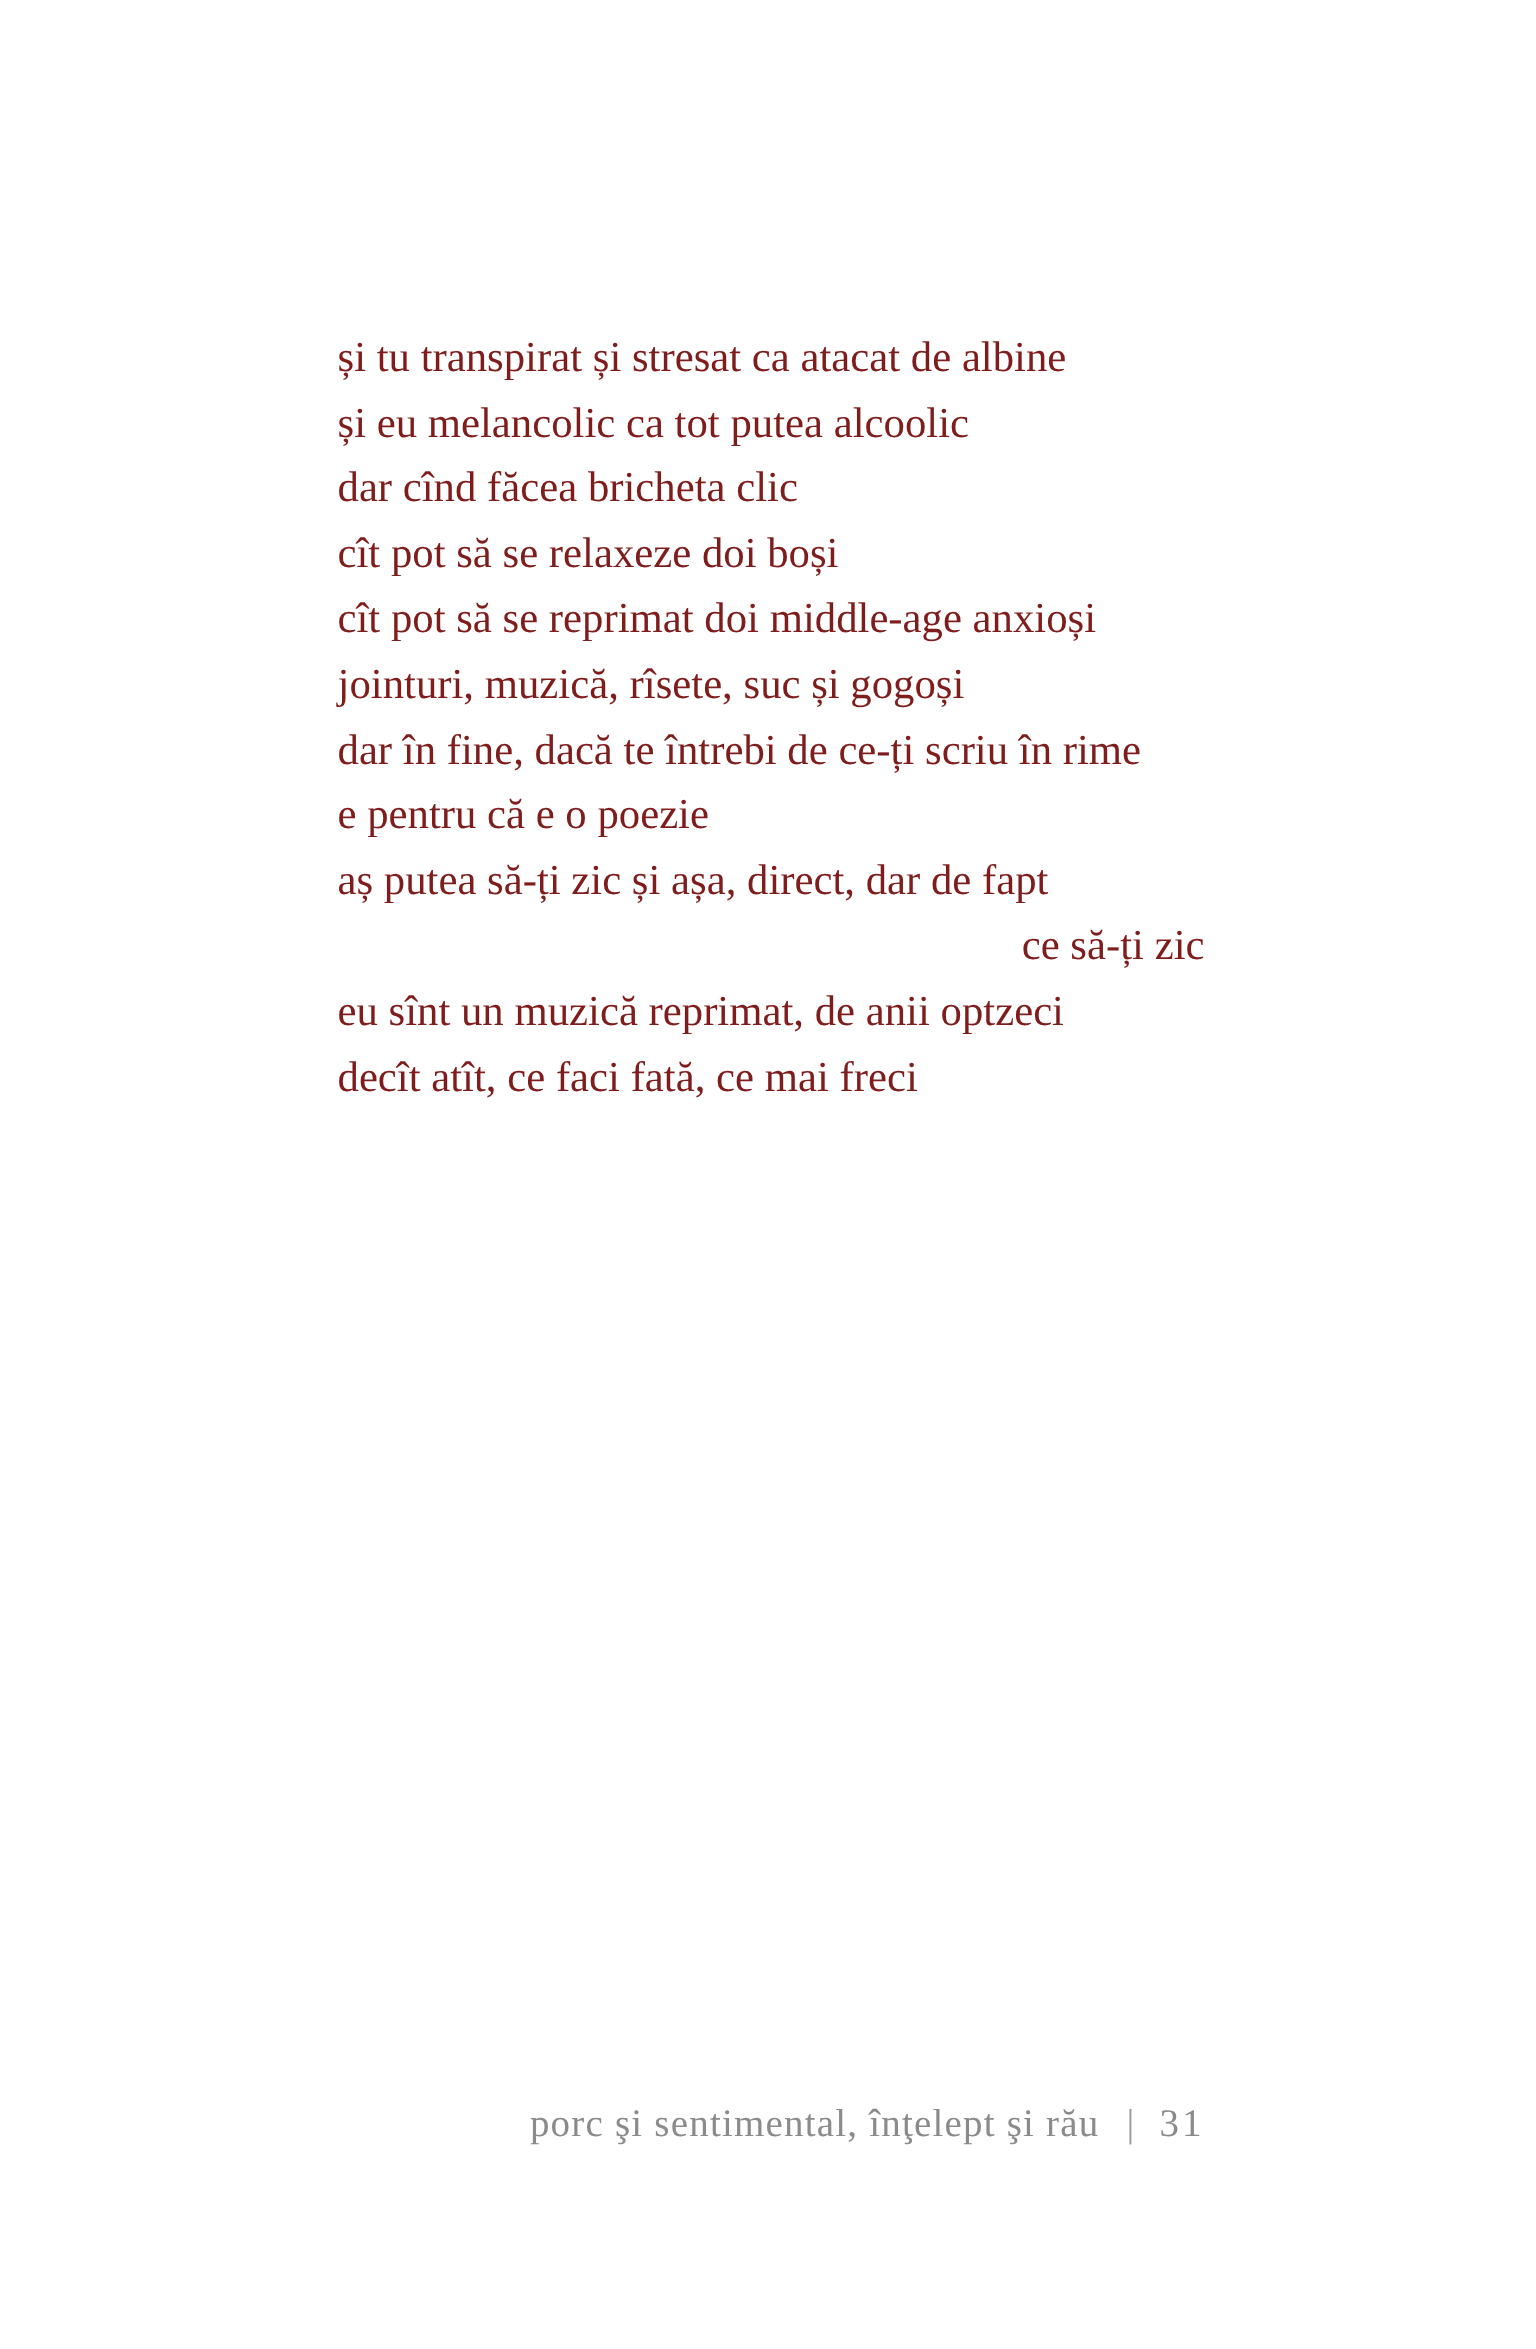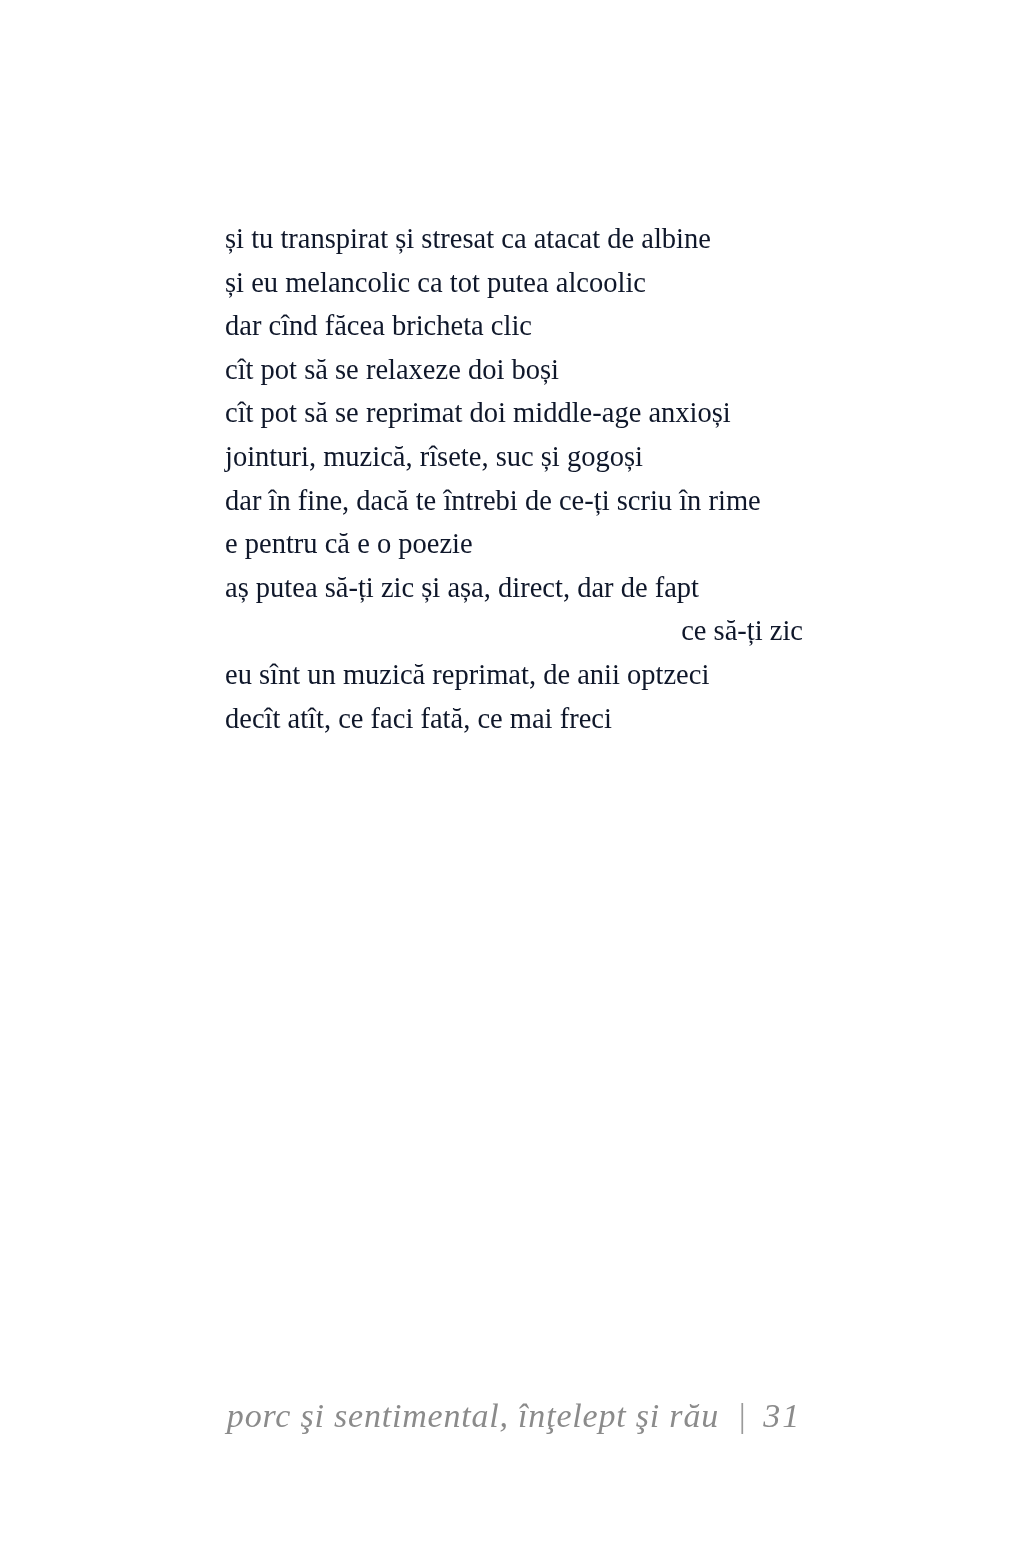--- a/index.html
+++ b/index.html
@@ -15,41 +15,40 @@
     overflow: hidden;
     font-family: "Liberation Serif", serif;
   }
   .poem {
     position: absolute;
     left: 225px;
     top: 217px;
     width: 578px;
     font-size: 28.5px;
     line-height: 43.6px;
-    color: #0f172a;
+    color: #7f1d1d;
     text-align: left;
   }
   .poem-line {
     white-space: nowrap;
   }
   .poem-line.right {
     text-align: right;
     white-space: nowrap;
   }
   .footer {
     position: absolute;
     left: 225px;
     top: 1400px;
     width: 578px;
-    text-align: center;
-    font-size: 34px;
+    text-align: right;
+    font-size: 26px;
     line-height: 32px;
     letter-spacing: 0.8px;
     color: #8b8b8b;
-    font-style: italic;
   }
   .footer .sep {
     display: inline-block;
     margin: 0 16px 0 18px;
     color: #9a9a9a;
   }
   .footer .pagenum {
     display: inline-block;
     letter-spacing: 2px;
   }

